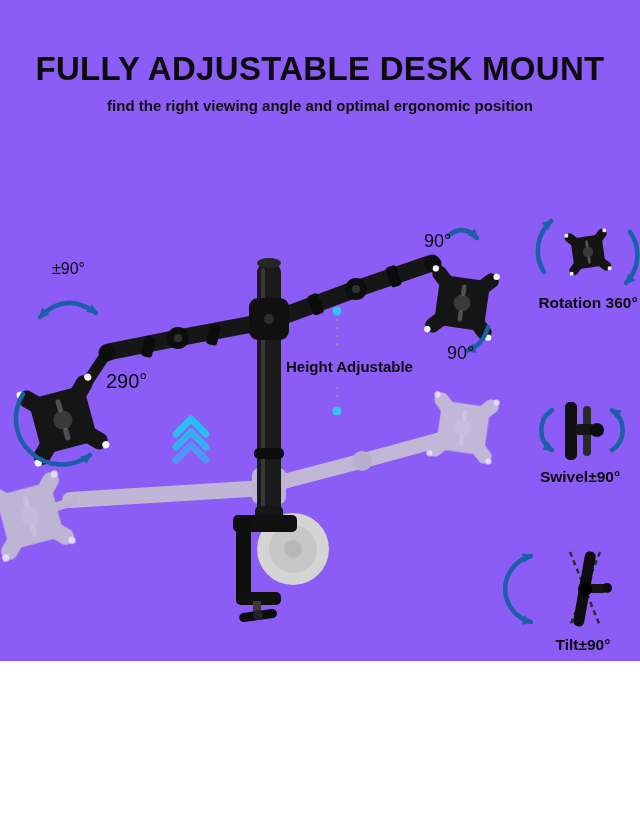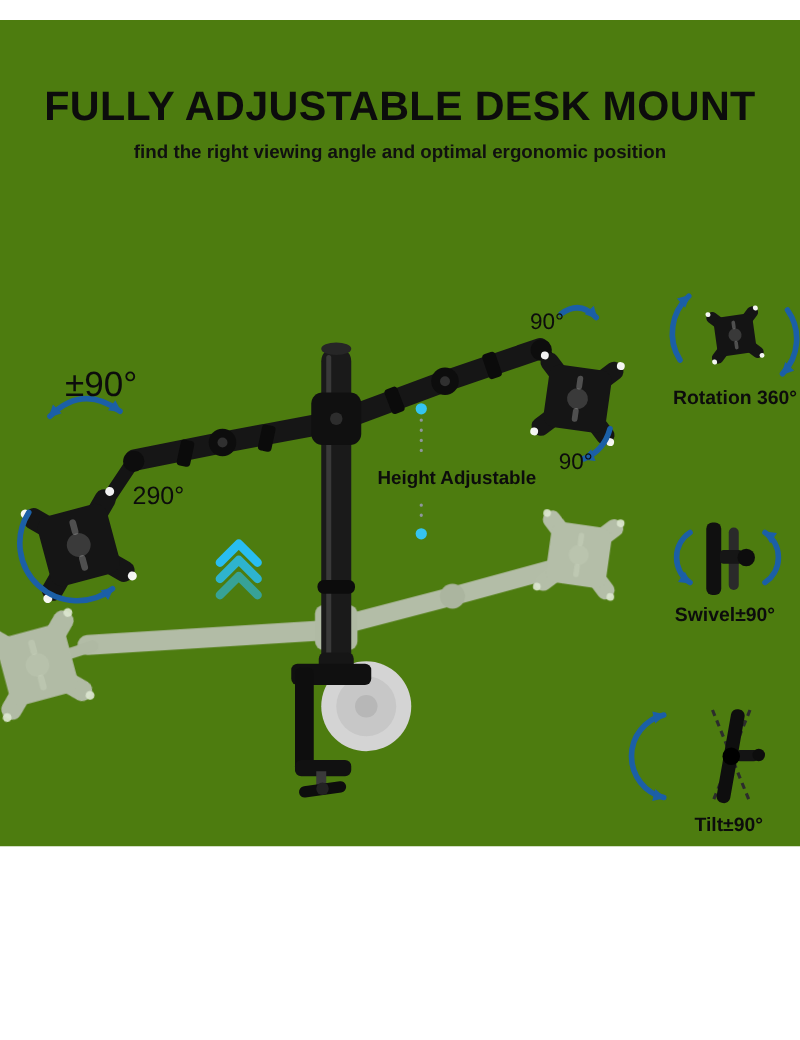--- a/index.html
+++ b/index.html
@@ -1,28 +1,28 @@
 <!DOCTYPE html>
 <html><head>
 <meta charset="utf-8">
 <style>
   *{margin:0;padding:0;box-sizing:border-box}
   html,body{background:#ffffff}
   body{font-family:"Liberation Sans",sans-serif}
-  .canvas{position:relative;width:640px;height:661px;background:#4d7c0f;overflow:hidden;margin:16px auto}
+  .canvas{position:relative;width:640px;height:661px;background:#8b5cf6;overflow:hidden;margin:0 auto}
   .header{position:absolute;top:52px;left:0;width:640px;text-align:center}
   .title{font-size:33px;line-height:1.05;font-weight:900;color:#0c0c0c;letter-spacing:.3px}
   .subtitle{margin-top:10px;font-size:15px;font-weight:700;color:#101010}
   .art{position:absolute;left:0;top:0;width:640px;height:832px;display:block}
   .label{position:absolute;color:#0c0c0c;font-weight:400;white-space:nowrap}
-  .lbl-pm90{left:52px;top:276px;font-size:28px}
+  .lbl-pm90{left:52px;top:260px;font-size:16px}
   .lbl-360{left:106px;top:370px;font-size:20px}
   .lbl-90top{left:424px;top:231px;font-size:18px}
   .lbl-90bot{left:447px;top:343px;font-size:18px}
-  .lbl-height{left:302px;top:358px;font-size:15px;font-weight:700}
+  .lbl-height{left:286px;top:358px;font-size:15px;font-weight:700}
   .feature-label{position:absolute;width:160px;text-align:center;color:#0c0c0c;font-weight:700;font-size:15.5px;white-space:nowrap}
   .fl-rotation{left:508px;top:294px}
   .fl-swivel{left:500px;top:468px}
   .fl-tilt{left:503px;top:636px}
 </style>
 </head>
 <body>
 
 <div class="canvas">
 

